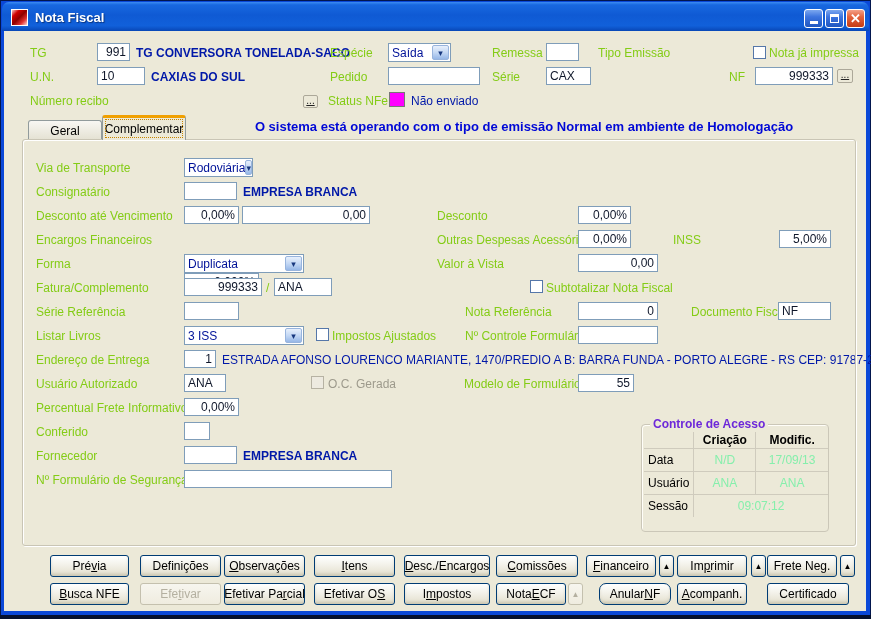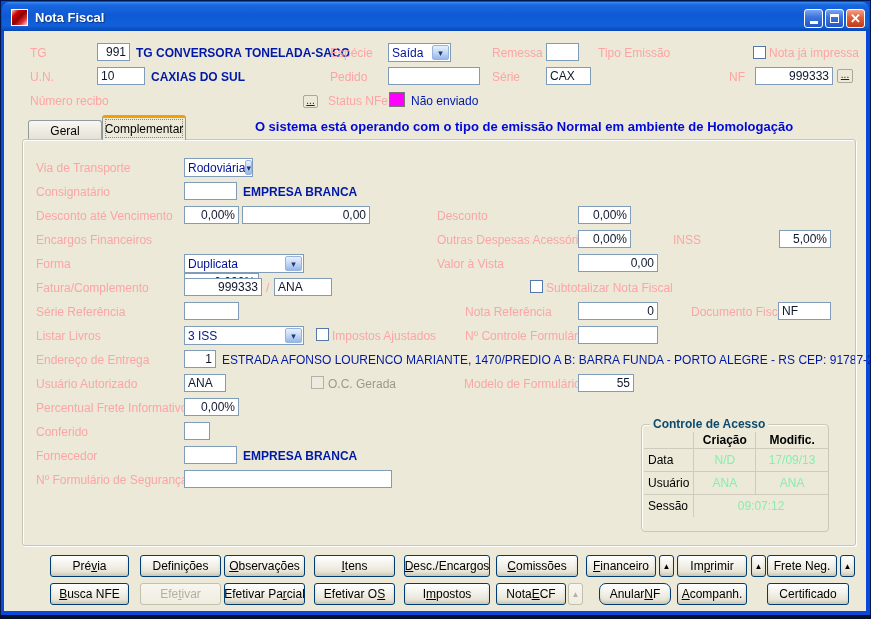--- a/index.html
+++ b/index.html
@@ -17,21 +17,21 @@
   .cap-btn { position:absolute; top:7px; width:19px; height:19px; border:1px solid #fff; border-radius:3px;
       display:flex; align-items:center; justify-content:center;
       background:linear-gradient(180deg,#7ca7ef 0%,#3d74df 40%,#2057c0 100%); }
   .cap-btn.close { background:linear-gradient(180deg,#f3a189 0%,#e4633c 40%,#c33b14 100%); color:#fff;
       font-weight:bold; font-size:13px; line-height:13px; }
   .glyph-min { width:8px; height:3px; background:#fff; margin-top:8px; }
   .glyph-max { width:9px; height:9px; border:1px solid #fff; border-top-width:3px; }
   
   .bodyarea { position:absolute; left:4px; top:31px; width:862px; height:580px; background:#ECE9D8; }
   .bottom-strip { position:absolute; left:0; top:615px; width:871px; height:4px; background:#04102e; }
-  .lbl { position:absolute; white-space:nowrap; color:#fca5a5; }
+  .lbl { position:absolute; white-space:nowrap; color:#84cc16; }
   .info { position:absolute; white-space:nowrap; color:#0018A8; }
   .info.b { font-weight:bold; }
   .inp { position:absolute; height:18px; border:1px solid #7F9DB9; background:#fff; color:#0f172a;
       font:12px "Liberation Sans",sans-serif; padding:0 3px; }
   .inp.ra { text-align:right; }
   .combo { position:absolute; height:19px; border:1px solid #7F9DB9; background:#fff; color:#001298;
       display:flex; align-items:center; padding-left:3px; }
   .combo .arrow { margin-left:auto; margin-right:1px; width:17px; height:15px; border:1px solid #98b4dd;
       border-radius:2px; display:flex; align-items:center; justify-content:center; color:#17377E; font-size:9px;
       background:linear-gradient(180deg,#E8F0FC 0%,#C4D8F4 50%,#96B7E7 100%); }
@@ -50,21 +50,21 @@
       border-top:3px solid #F0A000; }
   .tab.active::after { content:''; position:absolute; left:2px; top:1px; right:2px; bottom:2px;
       border:1px dotted #C88500; }
   .warning { position:absolute; left:190px; top:119px; width:668px; text-align:center; font-weight:bold;
       font-size:13px; white-space:nowrap; }
   .panel { position:absolute; left:22px; top:139px; width:834px; height:407px; border:1px solid #c9c5b5;
       border-radius:3px; box-shadow: inset 1px 1px 0 #ffffff, 1px 1px 0 #ffffff; z-index:2; }
   .group { position:absolute; left:641px; top:424px; width:188px; height:108px; border:1px solid #cbc7b8;
       border-radius:4px; box-shadow: inset 1px 1px 0 #fffef8; }
   .group-legend { position:absolute; left:650px; top:417px; background:#ECE9D8; padding:0 3px;
-      font-weight:bold; color:#0c4a6e; }
+      font-weight:bold; color:#6d28d9; }
   table.acc { position:absolute; left:644px; top:432px; border-collapse:collapse; font-size:12px; color:#000; }
   table.acc td { height:23px; padding:0 4px; white-space:nowrap; }
   table.acc tr.hdr td { height:16px; font-weight:bold; text-align:center; }
   table.acc td + td { border-left:1px solid #cfcbbd; }
   table.acc tr + tr td { border-top:1px solid #cfcbbd; }
   table.acc td.val { color:#86efac; text-align:center; }
   table.acc td.c1 { width:46px; } table.acc td.c2 { width:62px; } table.acc td.c3 { width:72px; }
   
   .btn { position:absolute; height:22px; border:1px solid #003C74; border-radius:3px; color:#000;
       display:flex; align-items:center; justify-content:center; font-size:12px; white-space:nowrap;

